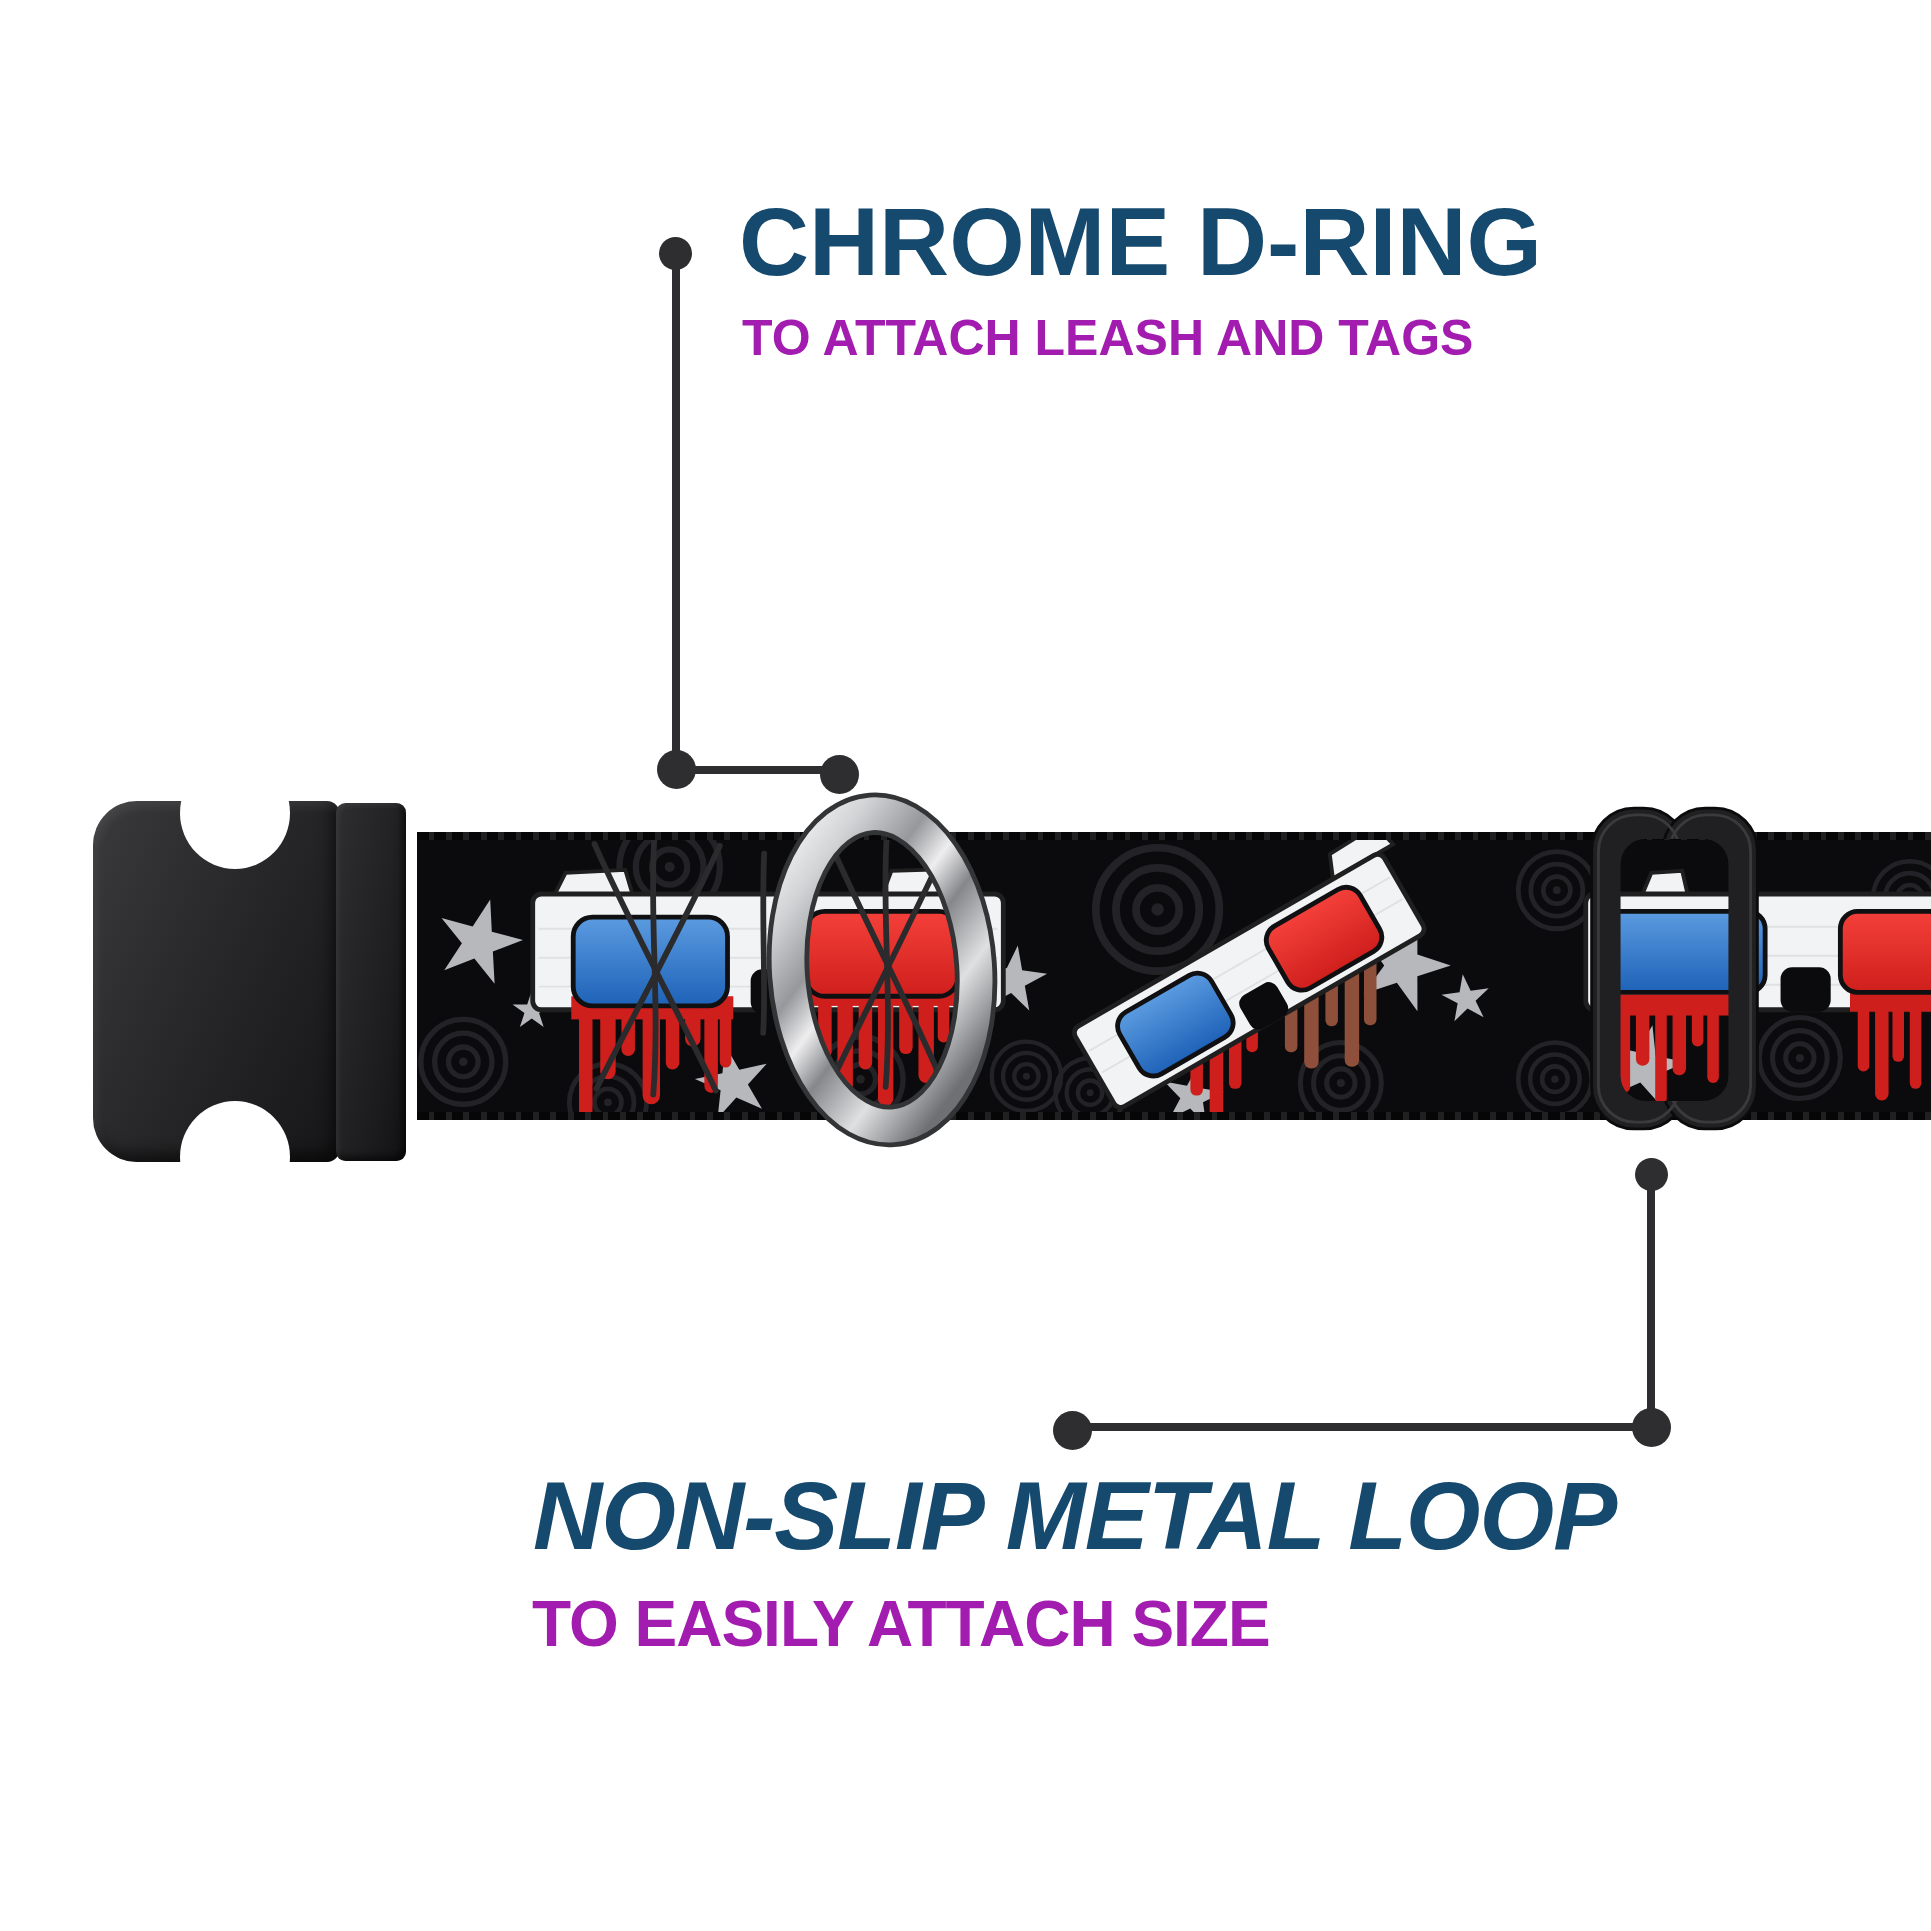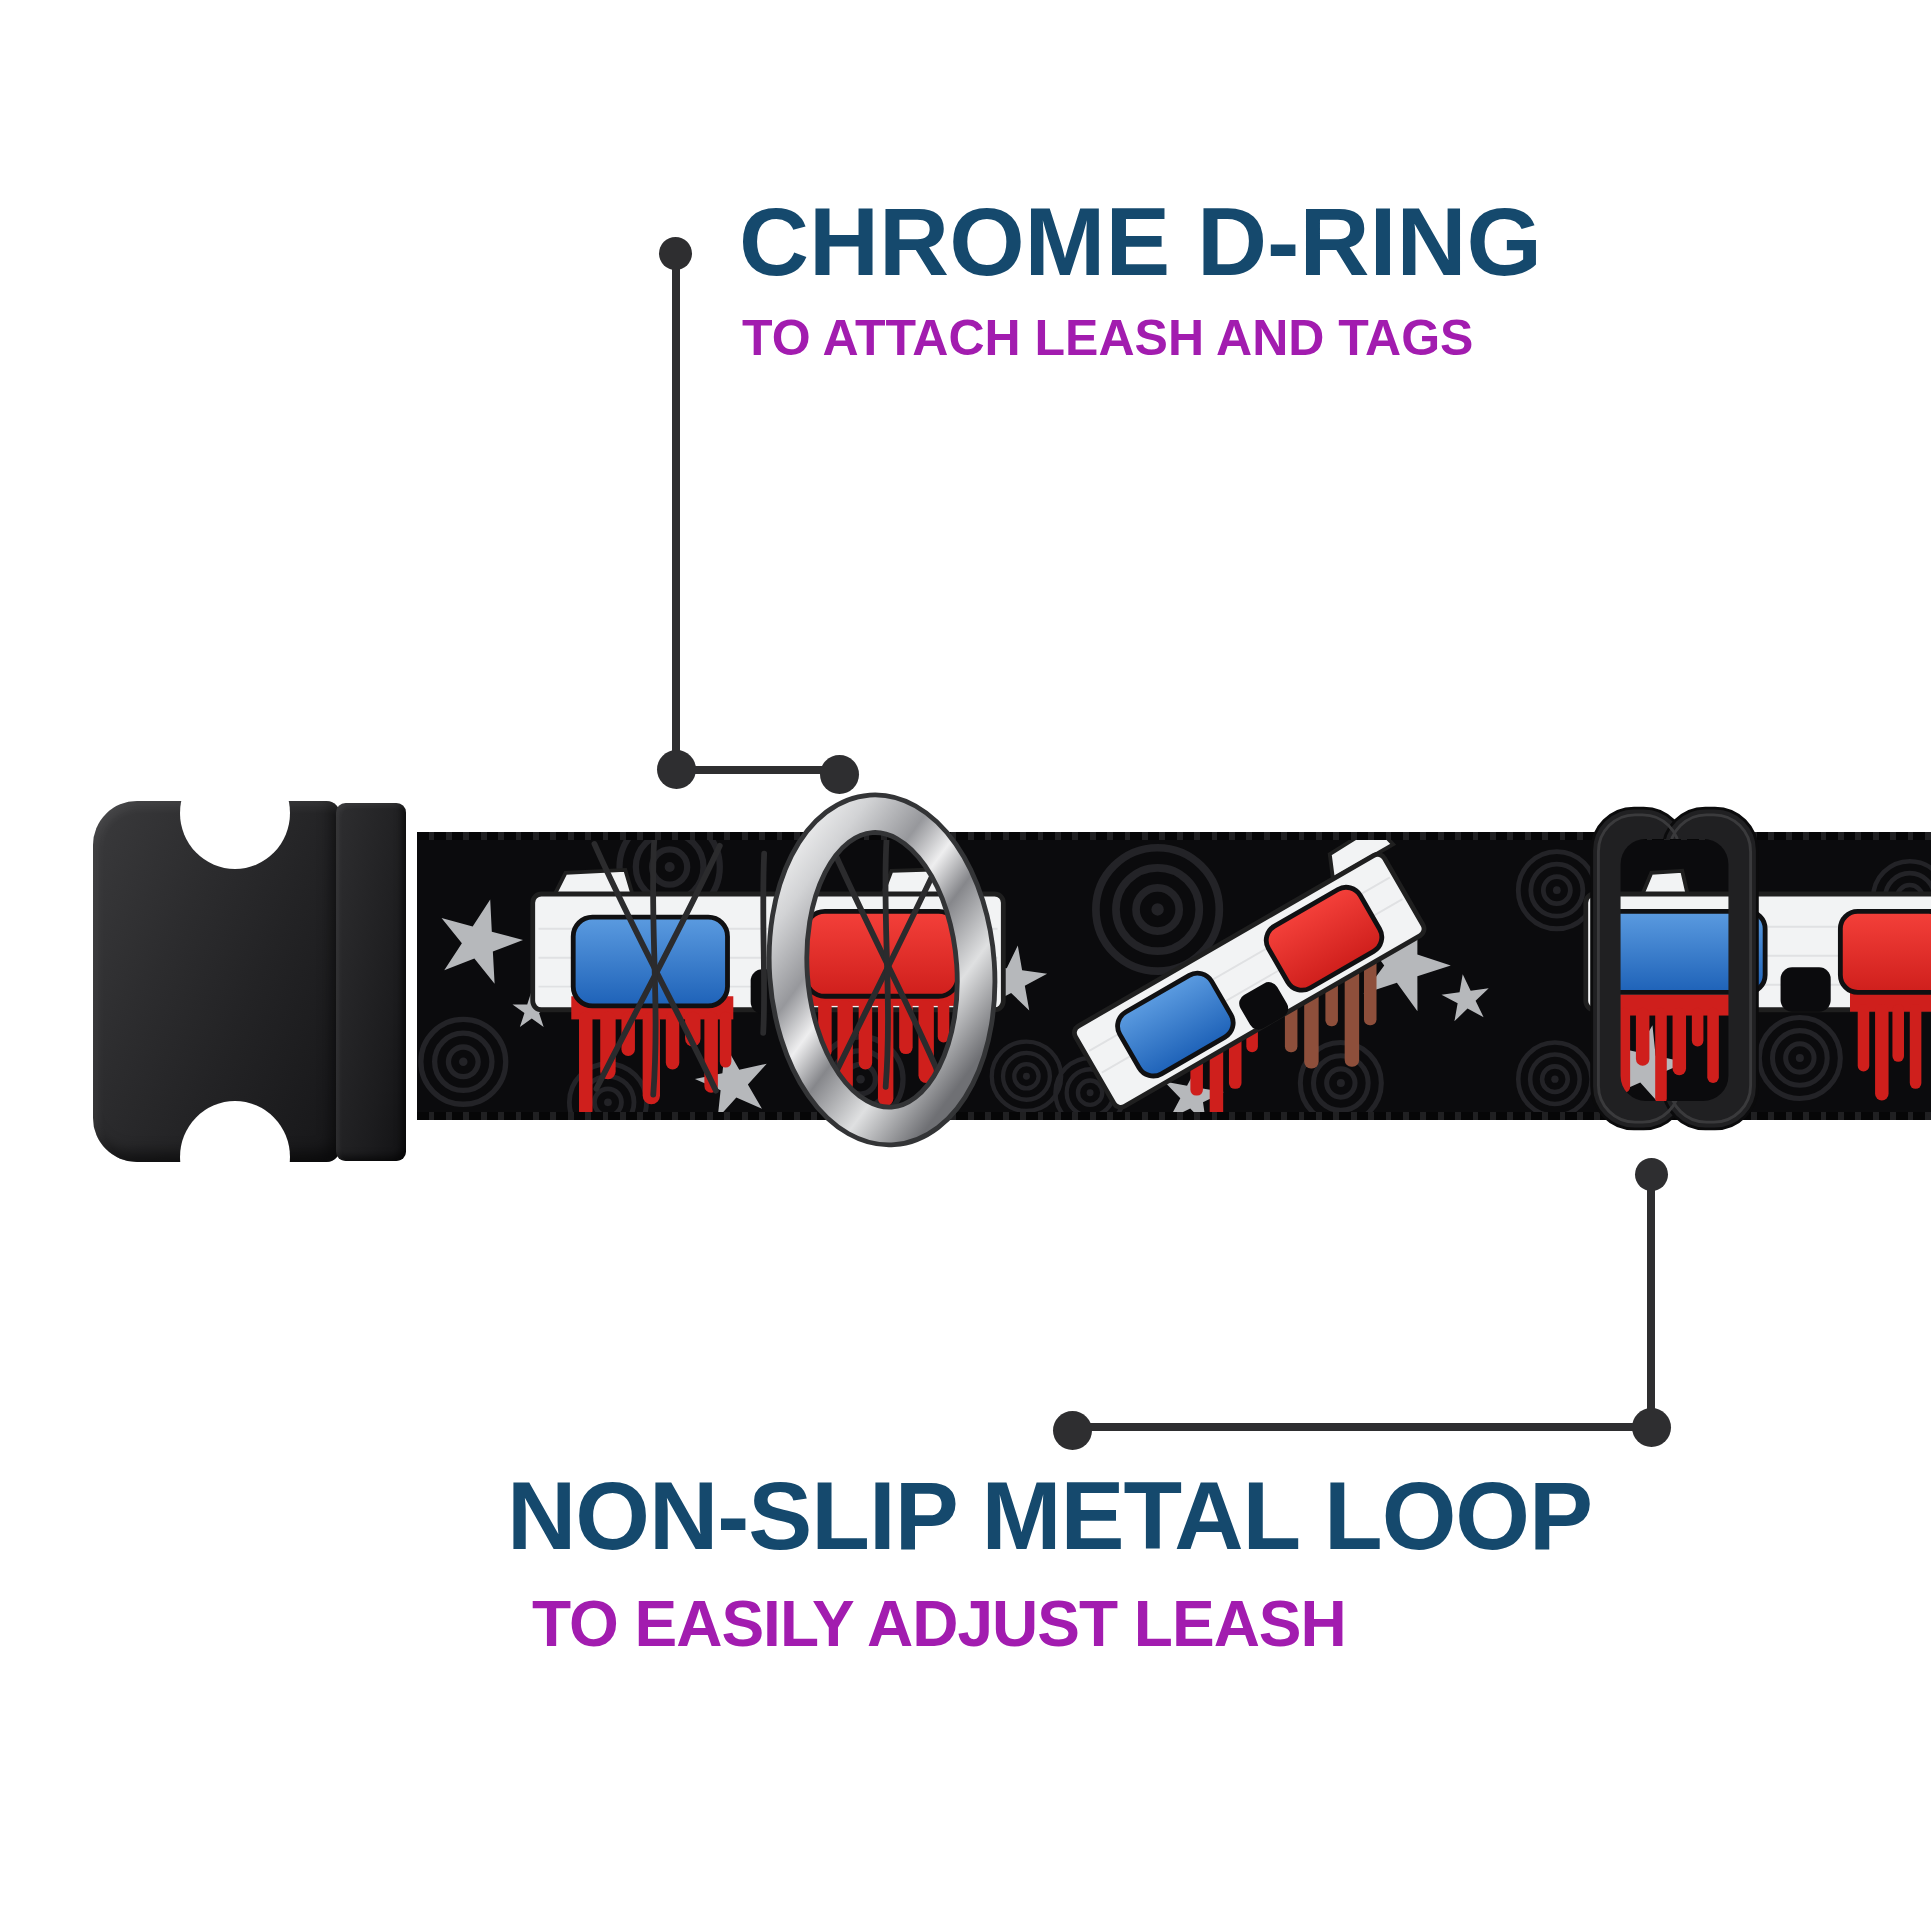--- a/index.html
+++ b/index.html
@@ -3,21 +3,21 @@
 <meta charset="utf-8">
 <style>
   html,body{margin:0;padding:0;background:#ffffff;}
   .canvas{position:relative;width:1931px;height:1931px;background:#ffffff;overflow:hidden;
           font-family:"Liberation Sans",sans-serif;}
   
   .callout-title{position:absolute;font-weight:700;color:#15496d;line-height:1;white-space:nowrap;}
   .callout-sub{position:absolute;font-weight:700;color:#a21caf;line-height:1;white-space:nowrap;}
   #top-title{left:739px;top:193px;font-size:97px;letter-spacing:0px;}
   #top-sub{left:742px;top:313px;font-size:50px;letter-spacing:0px;}
-  #bottom-title{left:507px;top:1468px;font-size:96px;letter-spacing:-1px;}
+  #bottom-title{left:533px;top:1468px;font-size:96px;letter-spacing:-1px;font-style:italic;}
   #bottom-sub{left:532px;top:1592px;font-size:64px;letter-spacing:-1px;}
   
   .dot{position:absolute;background:#2e2e30;border-radius:50%;}
   .line{position:absolute;background:#2e2e30;}
   
   .strap{position:absolute;left:417px;top:832px;width:1514px;height:288px;background:#0b0b0d;z-index:1;}
   .strap::before,.strap::after{content:"";position:absolute;left:0;width:100%;height:7.7px;
      background:repeating-linear-gradient(90deg,#060607 0 11.6px,#202022 11.6px 17.4px);}
   .strap::before{top:0;}
   .strap::after{bottom:0;}
@@ -224,16 +224,16 @@
   <div class="overlay dot" style="left:820px;top:755px;width:39px;height:39px"></div>
   <div class="overlay callout-title" id="top-title">CHROME D-RING</div>
   <div class="overlay callout-sub" id="top-sub">TO ATTACH LEASH AND TAGS</div>
 
   <div class="overlay dot" style="left:1635px;top:1158px;width:33px;height:33px"></div>
   <div class="overlay line" style="left:1647px;top:1174px;width:7.7px;height:253px"></div>
   <div class="overlay dot" style="left:1632px;top:1408px;width:39px;height:39px"></div>
   <div class="overlay line" style="left:1073px;top:1423px;width:578px;height:7.7px"></div>
   <div class="overlay dot" style="left:1053px;top:1411px;width:39px;height:39px"></div>
   <div class="overlay callout-title" id="bottom-title">NON-SLIP METAL LOOP</div>
-  <div class="overlay callout-sub" id="bottom-sub">TO EASILY ADJUST LEASH</div>
+  <div class="overlay callout-sub" id="bottom-sub">TO EASILY ATTACH SIZE</div>
 
 </div>
 
 
 </body></html>

